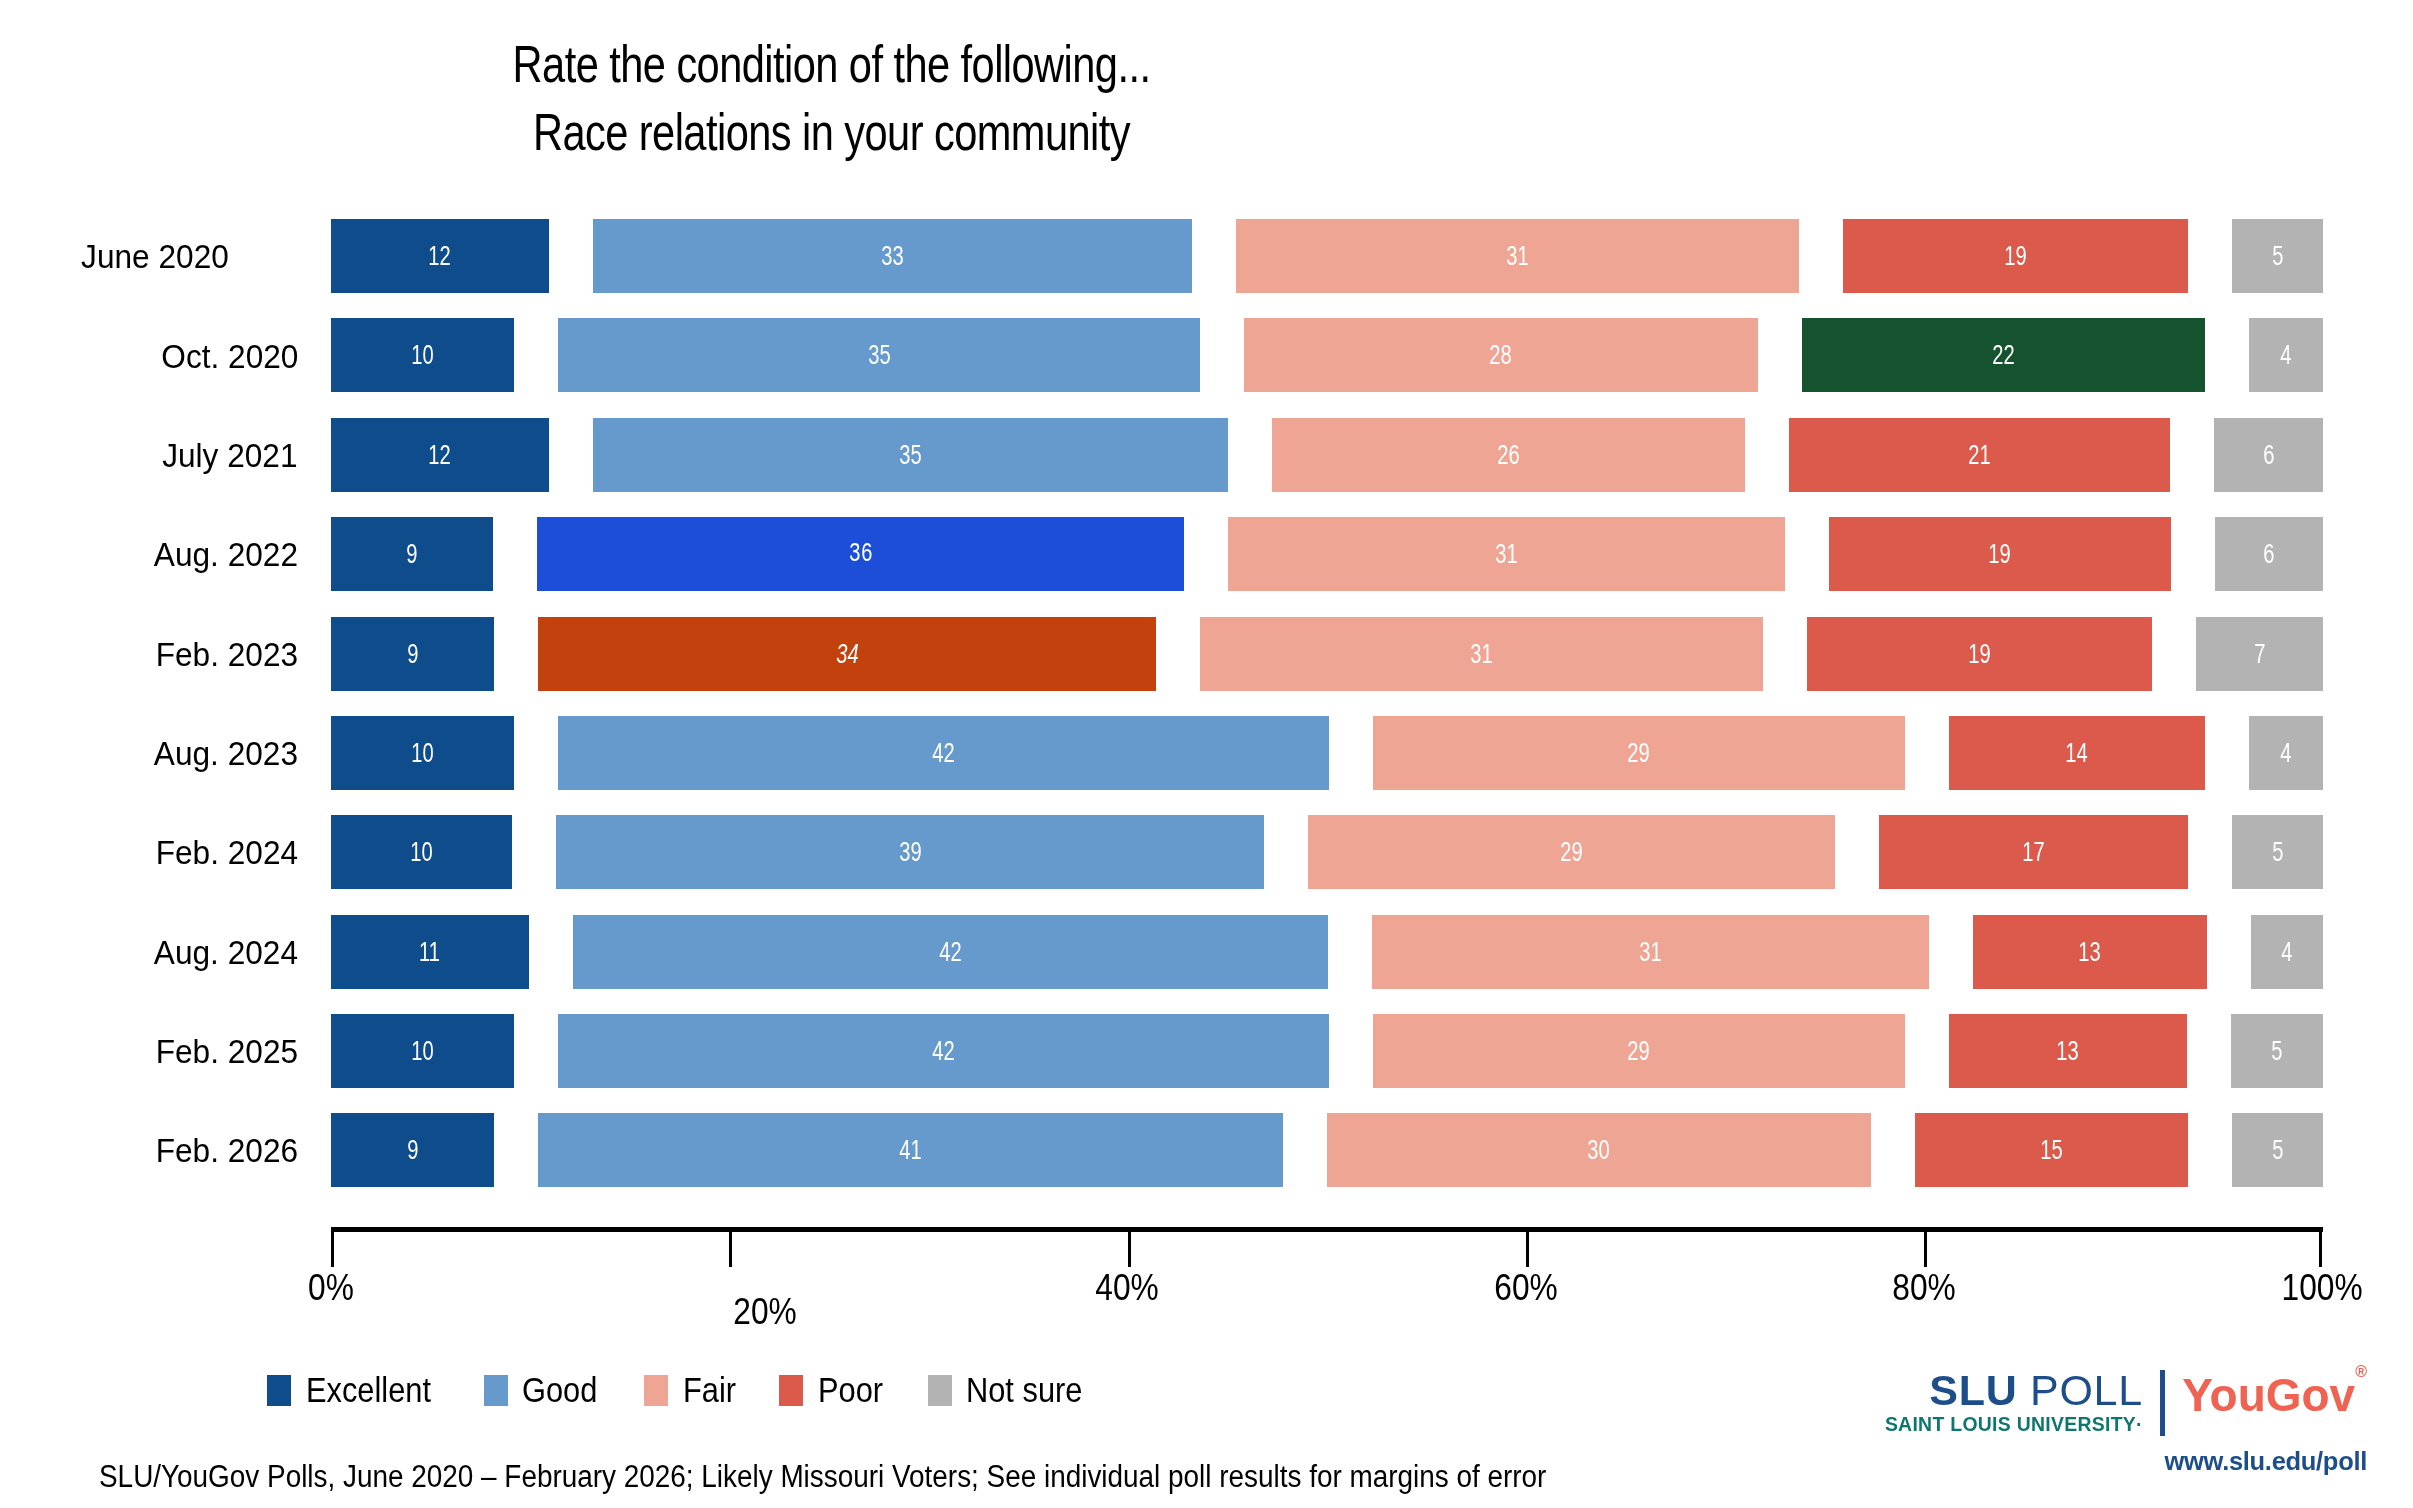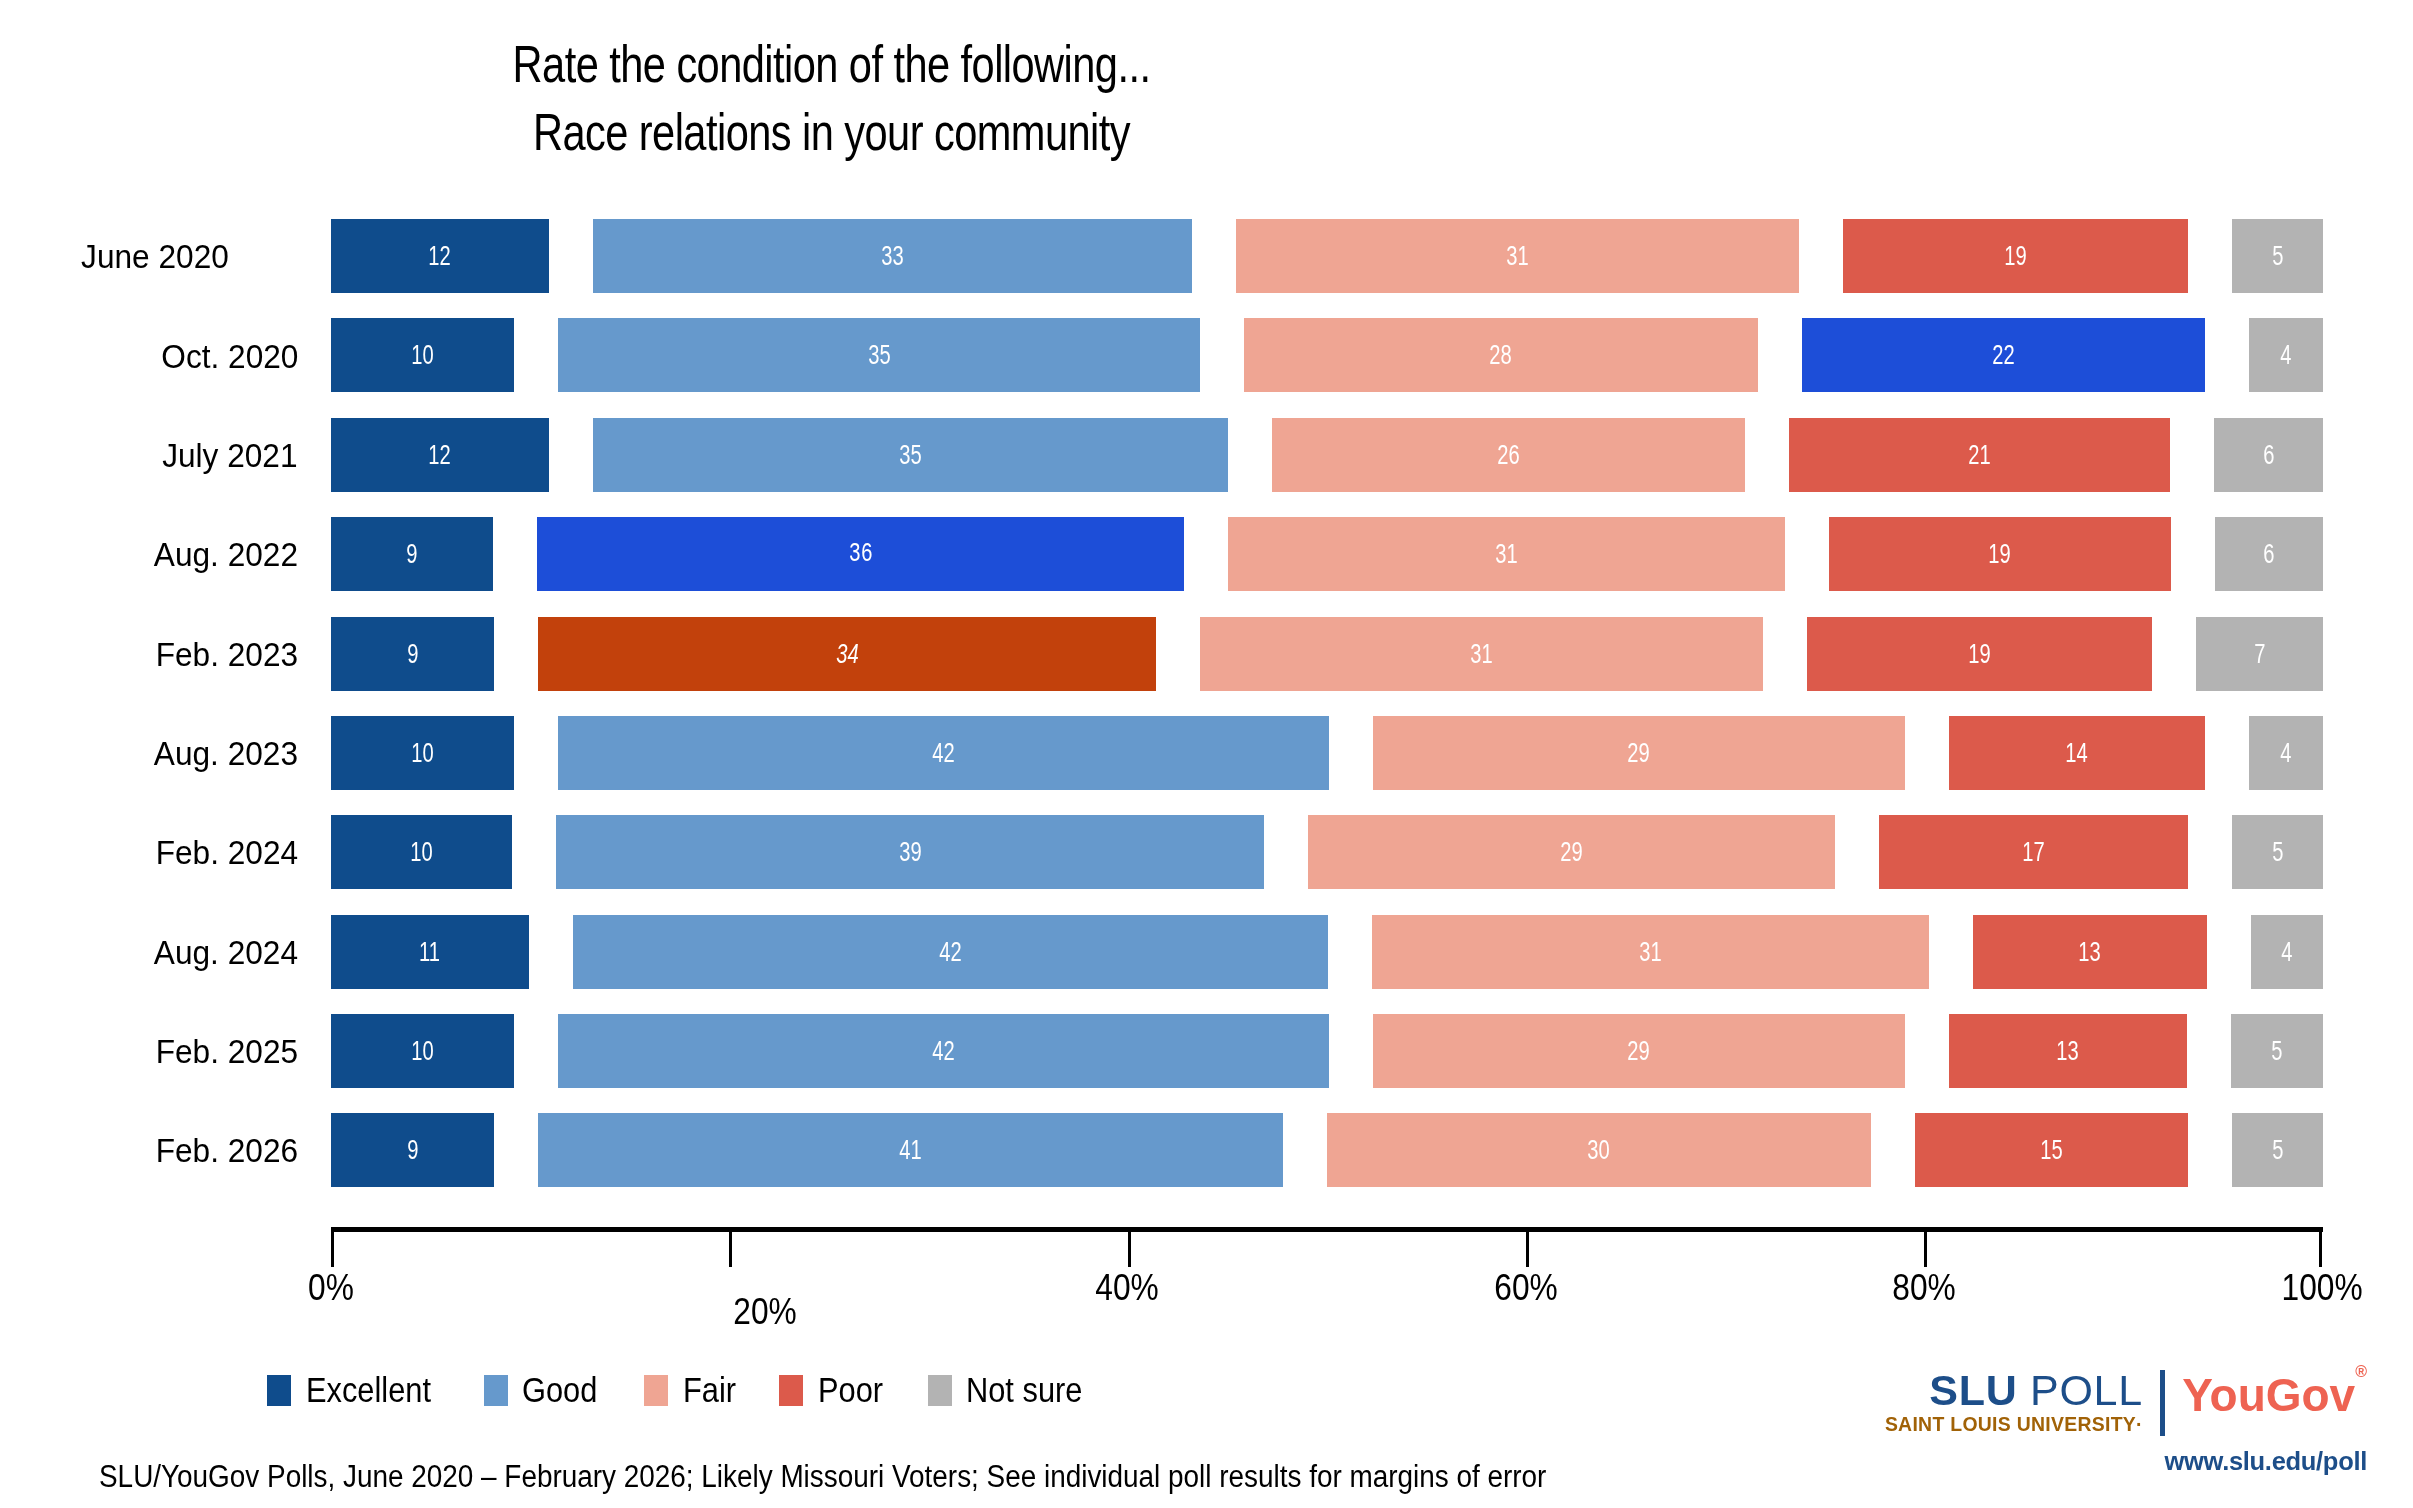--- a/index.html
+++ b/index.html
@@ -160,21 +160,21 @@
   #slu-poll{
     color:#1D4E89;
     font-size:43px;
     font-weight:700;
     letter-spacing:0.7px;
     white-space:nowrap;
     display:block;
   }
   #slu-poll .light{font-weight:400;}
   #slu-sub{
-    color:#a16207;
+    color:#0f766e;
     font-size:19.4px;
     font-weight:700;
     letter-spacing:0.3px;
     white-space:nowrap;
     display:block;
     margin-top:3.4px;
   }
   #logo-divider{
     width:4.7px;
     height:66px;
@@ -264,21 +264,21 @@
     <div class="row" style="top: 117px;">
       <div class="seg" style="width: 199px; background: rgb(15, 76, 140);">
         <span class="val">10</span>
       </div>
       <div class="seg" style="width: 697px; background: rgb(102, 153, 204);">
         <span class="val">35</span>
       </div>
       <div class="seg" style="width: 558px; background: rgb(239, 165, 147);">
         <span class="val">28</span>
       </div>
-      <div class="seg" style="width: 438px; background: #1d4ed8;">
+      <div class="seg" style="width: 438px; background: #14532d;">
         <span class="val">22</span>
       </div>
       <div class="seg" style="width: 80px; background: rgb(179, 179, 179);">
         <span class="val">4</span>
       </div>
     </div>
     <div class="row" style="top: 217px;">
       <div class="seg" style="width: 239px; background: rgb(15, 76, 140);">
         <span class="val">12</span>
       </div>

